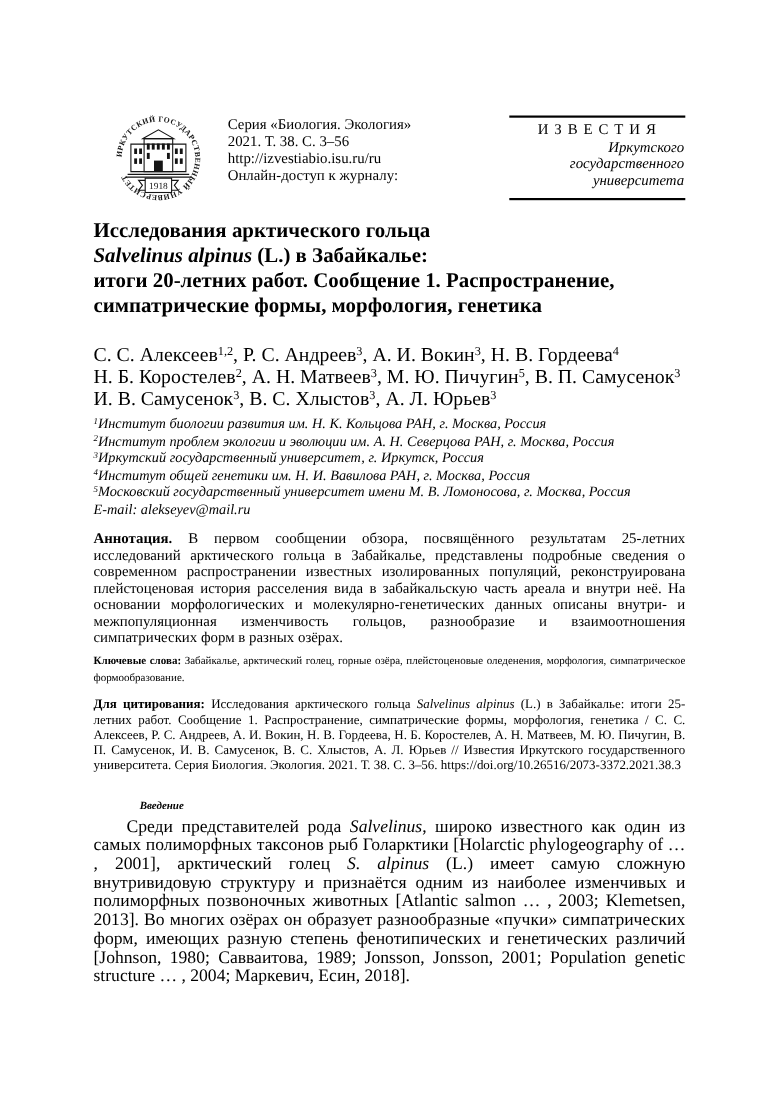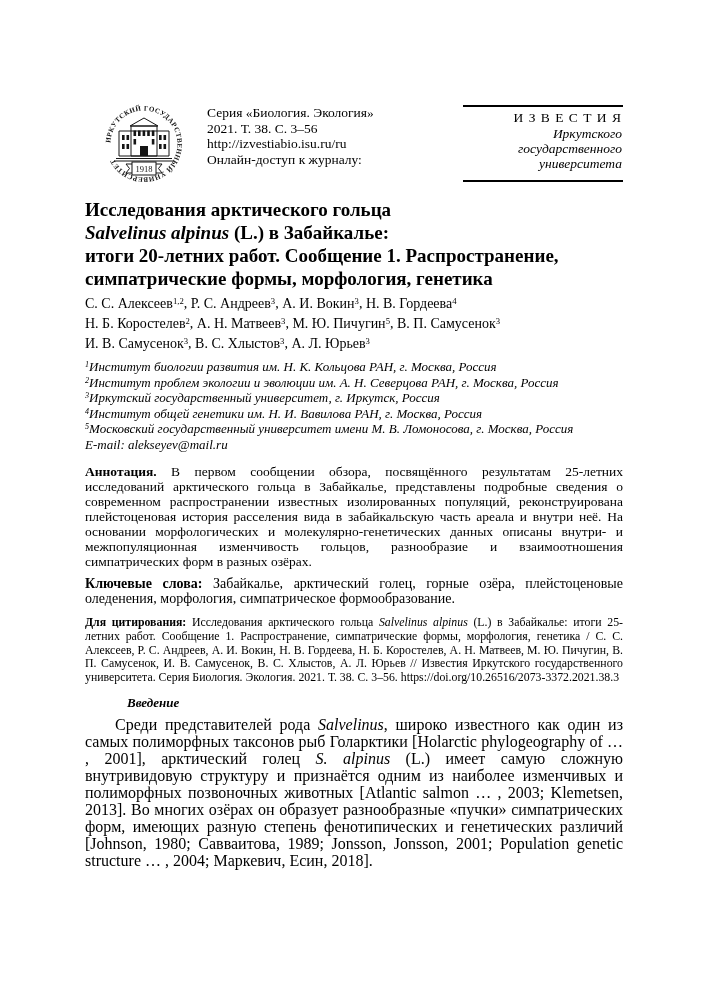--- a/index.html
+++ b/index.html
@@ -10,31 +10,31 @@
     overflow:hidden;position:relative;
   }
   
   .jheader{position:relative;height:94px;}
   .logo{position:absolute;left:1px;top:0;width:118px;height:92px;}
   .series{position:absolute;left:122px;top:7px;width:248px;text-align:left;
           font-size:13.5px;line-height:15.5px;}
   .izv{position:absolute;right:0;top:7px;width:160px;box-sizing:border-box;
        border-top:2.5px solid #000;border-bottom:2.5px solid #000;
        text-align:right;padding:3px 1px 9px 1px;}
-  .izv-title{font-size:13.5px;letter-spacing:1px;line-height:16px;}
+  .izv-title{font-size:13.5px;letter-spacing:1px;line-height:16px;text-align:center;}
   .izv-sub{font-style:italic;font-size:13.5px;line-height:15px;}
   
   .udk-block{margin-top:12px;font-size:13.5px;line-height:16px;}
   .paper-title{margin:6px 0 0 0;font-size:19px;line-height:23px;font-weight:bold;}
-  .authors{margin-top:4px;font-size:14px;line-height:20px;}
+  .authors{margin-top:22px;font-size:18px;line-height:20px;}
   .affiliations{margin-top:5px;font-size:13px;line-height:15.5px;font-style:italic;}
   .abstract{margin:12px 0 0 0;font-size:13.5px;line-height:15px;text-align:justify;}
-  .keywords{margin:7px 0 0 0;font-size:14px;line-height:15px;text-align:justify;}
+  .keywords{margin:7px 0 0 0;font-size:10px;line-height:15px;text-align:justify;}
   .citation{margin:10px 0 0 0;font-size:11.8px;line-height:13.8px;text-align:justify;}
-  .intro-heading{margin:10px 0 0 42px;font-size:13px;font-weight:bold;font-style:italic;}
+  .intro-heading{margin:24px 0 0 42px;font-size:10px;font-weight:bold;font-style:italic;}
   .intro-paragraph{margin:5px 0 0 0;font-size:16px;line-height:17px;
                    text-align:justify;text-indent:30px;}
   
   .st-b{font-weight:bold;}
   .st-i{font-style:italic;}
   sup{font-size:62%;line-height:0;vertical-align:baseline;position:relative;top:-0.45em;}
   .seal-stroke{fill:none;stroke:#151515;stroke-width:1;}
   .seal-fill{fill:#151515;stroke:none;}
 </style>
 </head>

